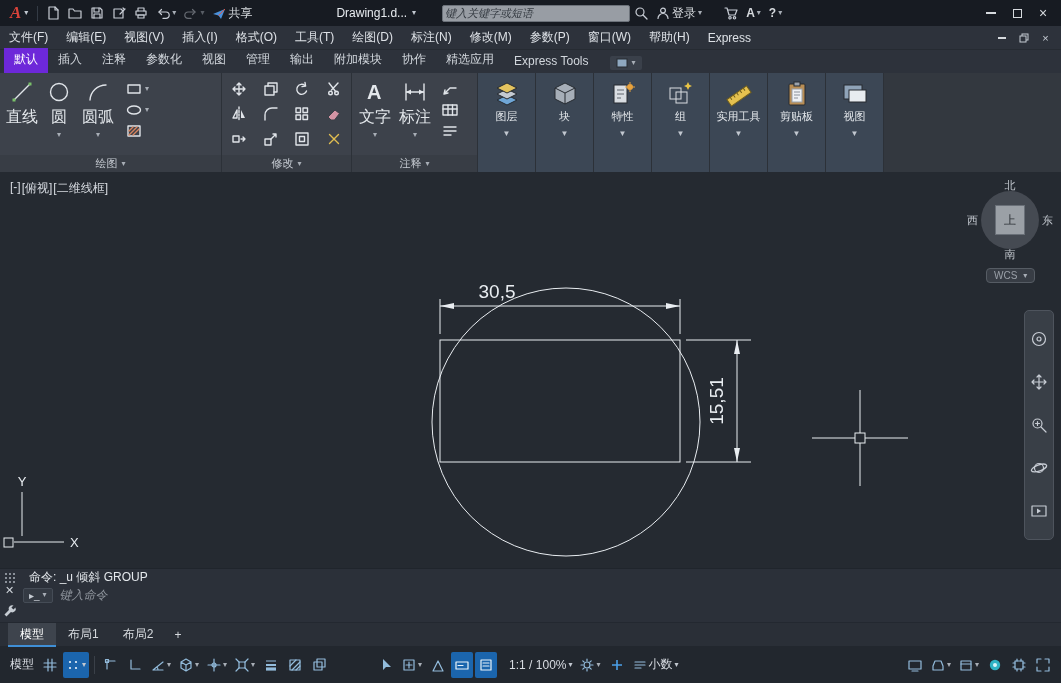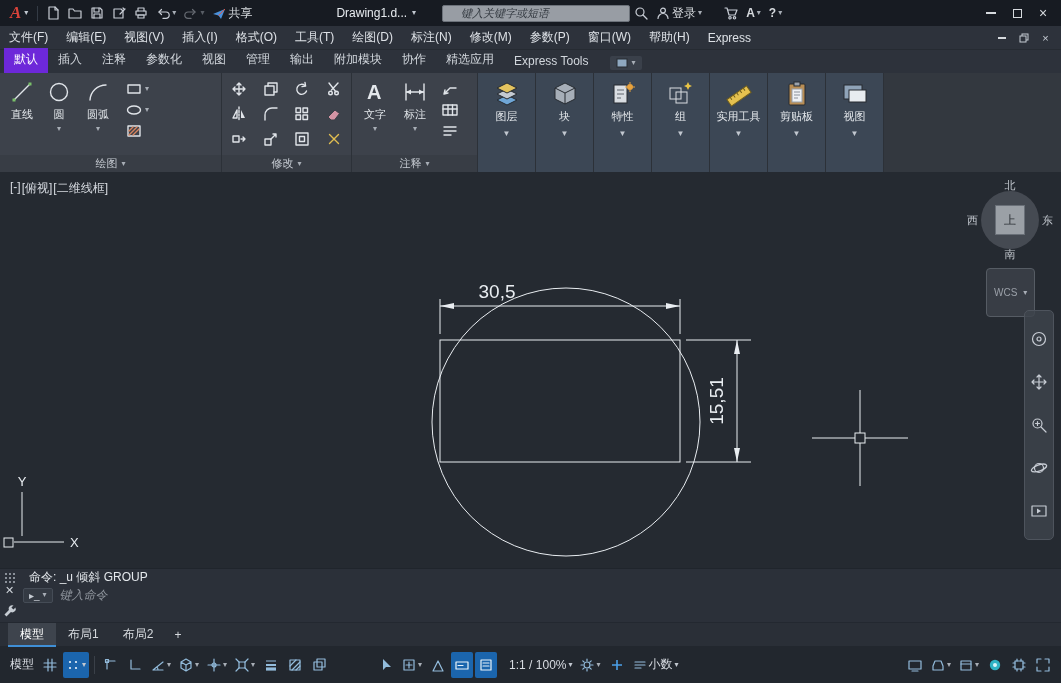--- a/index.html
+++ b/index.html
@@ -12,21 +12,21 @@
 .sk{stroke:#93bcdc;fill:none;stroke-width:1.2;stroke-linecap:round;stroke-linejoin:round}
 .chev{font-size:8px;color:#a8aeb6;line-height:1}
 .chevD{font-size:8px;color:#c2c8d0;line-height:1}
 
 .tb{height:26px;background:#171b22;display:flex;align-items:center;padding:0 5px;font-size:12px;color:#d6dade}
 .logo{display:flex;align-items:center;gap:3px;padding:0 5px}
 .logoA{color:#d8433a;font:italic bold 17px "Liberation Serif","DejaVu Serif",serif}
 .tbtn{height:22px;display:flex;align-items:center;justify-content:center;padding:0 4px;gap:2px}
 .tsep{width:1px;height:15px;background:#343b45;margin:0 4px}
 .doct{margin-left:80px;display:flex;align-items:center;gap:5px;color:#e8ecf0}
-.srch{margin-left:26px;width:188px;height:17px;background:#989da4;border:1px solid #6c727a;border-radius:2px;font:italic 11px "Liberation Sans","DejaVu Sans",sans-serif;color:#2c3137;padding:0 18px;outline:none}
+.srch{margin-left:26px;width:188px;height:17px;background:#989da4;border:1px solid #6c727a;border-radius:2px;font:italic 11px "Liberation Sans","DejaVu Sans",sans-serif;color:#2c3137;padding:0 2px;outline:none}
 .srch::placeholder{color:#353b42;font-style:italic}
 .wb{display:flex;align-items:center;height:100%;margin-left:auto}
 .wbn{width:26px;height:100%;display:flex;align-items:center;justify-content:center;color:#d6dade}
 .mini{width:10px;height:2px;background:#d6dade}
 .maxi{width:9px;height:9px;border:1px solid #d6dade}
 
 .mb{height:24px;background:#2d323b;display:flex;align-items:center;font-size:12px;border-bottom:1px solid #262b32}
 .mi{padding:6px 9px;height:100%;display:flex;align-items:center;color:#dde1e6}
 .mwb{margin-left:auto;display:flex;gap:3px;padding-right:6px;align-items:center}
 .mwbn{width:19px;height:17px;display:flex;align-items:center;justify-content:center;color:#c6ccd4;font-size:11px}
@@ -34,38 +34,38 @@
 .rt{height:23px;background:#2d323b;display:flex;align-items:flex-end;padding-left:4px;font-size:12px}
 .rtab{padding:3px 10px 5px;color:#d2d7dd}
 .rtab.on{background:#6d28d9;color:#fff}
 .rtopt{margin-left:12px;display:flex;align-items:center;gap:3px;background:#3a404a;padding:2px 6px;border-radius:2px;margin-bottom:3px}
 
 .rb{height:99px;background:#33383f;display:flex}
 .pn{background:#3d424b;border-right:1px solid #2c3138;display:flex;flex-direction:column;overflow:hidden}
 .pbody{flex:1;display:flex;padding:2px 3px 0}
 .plabel{height:17px;display:flex;align-items:center;justify-content:center;gap:4px;font-size:11px;color:#c6cbd2;background:#383d45}
 .tool{display:flex;flex-direction:column;align-items:center;padding-top:5px;gap:3px}
-.tool .tl{font-size:11px;color:#e2e6ea;white-space:nowrap}
+.tool .tl{font-size:16px;color:#e2e6ea;white-space:nowrap}
 .scol{display:flex;flex-direction:column;gap:5px;padding:6px 0 0 7px}
 .srow{display:flex;align-items:center;gap:3px}
 .mgrid{display:grid;grid-template-columns:repeat(4,1fr);gap:4px 6px;padding:5px 4px;flex:1;align-items:center;justify-items:center}
 .bigpn{background:#3c4755;border-right:1px solid #2c3138;width:58px;display:flex;flex-direction:column;align-items:center;padding-top:7px}
 .bigpn .tl{font-size:11px;color:#e4e8ec;margin-top:1px;white-space:nowrap}
 .bigpn .chevD{margin-top:6px}
 
 .cv{position:relative;height:396px;background:#252a31;overflow:hidden}
 .vplabel{position:absolute;left:10px;top:8px;font-size:12px;color:#d8dce2;display:flex;gap:1px}
 .vcube{position:absolute;left:972px;top:10px;width:76px;height:76px;font-size:11px;color:#c2c7ce}
 .vcring{position:absolute;left:9px;top:9px;width:58px;height:58px;border-radius:50%;background:rgba(96,101,109,.55)}
 .vcface{position:absolute;left:23px;top:23px;width:30px;height:30px;background:rgba(170,175,181,.85);border:1px solid #6a7078;color:#2c3036;display:flex;align-items:center;justify-content:center;font-size:12px}
 .vcn{position:absolute;top:-4px;left:50%;transform:translateX(-50%)}
 .vcs{position:absolute;bottom:-4px;left:50%;transform:translateX(-50%)}
 .vcw{position:absolute;left:-5px;top:50%;transform:translateY(-50%)}
 .vce{position:absolute;right:-5px;top:50%;transform:translateY(-50%)}
-.wcs{position:absolute;left:986px;top:96px;background:rgba(58,63,71,.92);border:1px solid #565c64;border-radius:4px;color:#9aa0a8;font-size:10px;padding:18px 7px;display:flex;gap:6px;align-items:center}
+.wcs{position:absolute;left:986px;top:96px;background:rgba(58,63,71,.92);border:1px solid #565c64;border-radius:4px;color:#9aa0a8;font-size:10px;padding:1px 7px;display:flex;gap:6px;align-items:center}
 .navbar{position:absolute;left:1024px;top:138px;width:30px;height:230px;background:rgba(62,68,77,.82);border:1px solid #4e545d;border-radius:5px;display:flex;flex-direction:column;align-items:center;justify-content:space-around;padding:6px 0}
 .nbtn{display:flex;align-items:center;justify-content:center}
 
 .cmd{height:54px;background:#2b3039;display:flex;border-top:1px solid #20252c}
 .crail{width:20px;position:relative}
 .grip{position:absolute;left:4px;top:3px;width:11px;height:11px;background-image:radial-gradient(#8a9099 1px,transparent 1.3px);background-size:4px 4px}
 .cx{position:absolute;left:5px;top:15px;font-size:11px;color:#cfd4da}
 .cwrench{position:absolute;left:3px;top:35px}
 .cmain{flex:1;margin-right:18px;font-size:12px}
 .cprompt{height:18px;background:#d2d4d6;color:#17191d;display:flex;align-items:center;padding:0 9px;white-space:pre}

